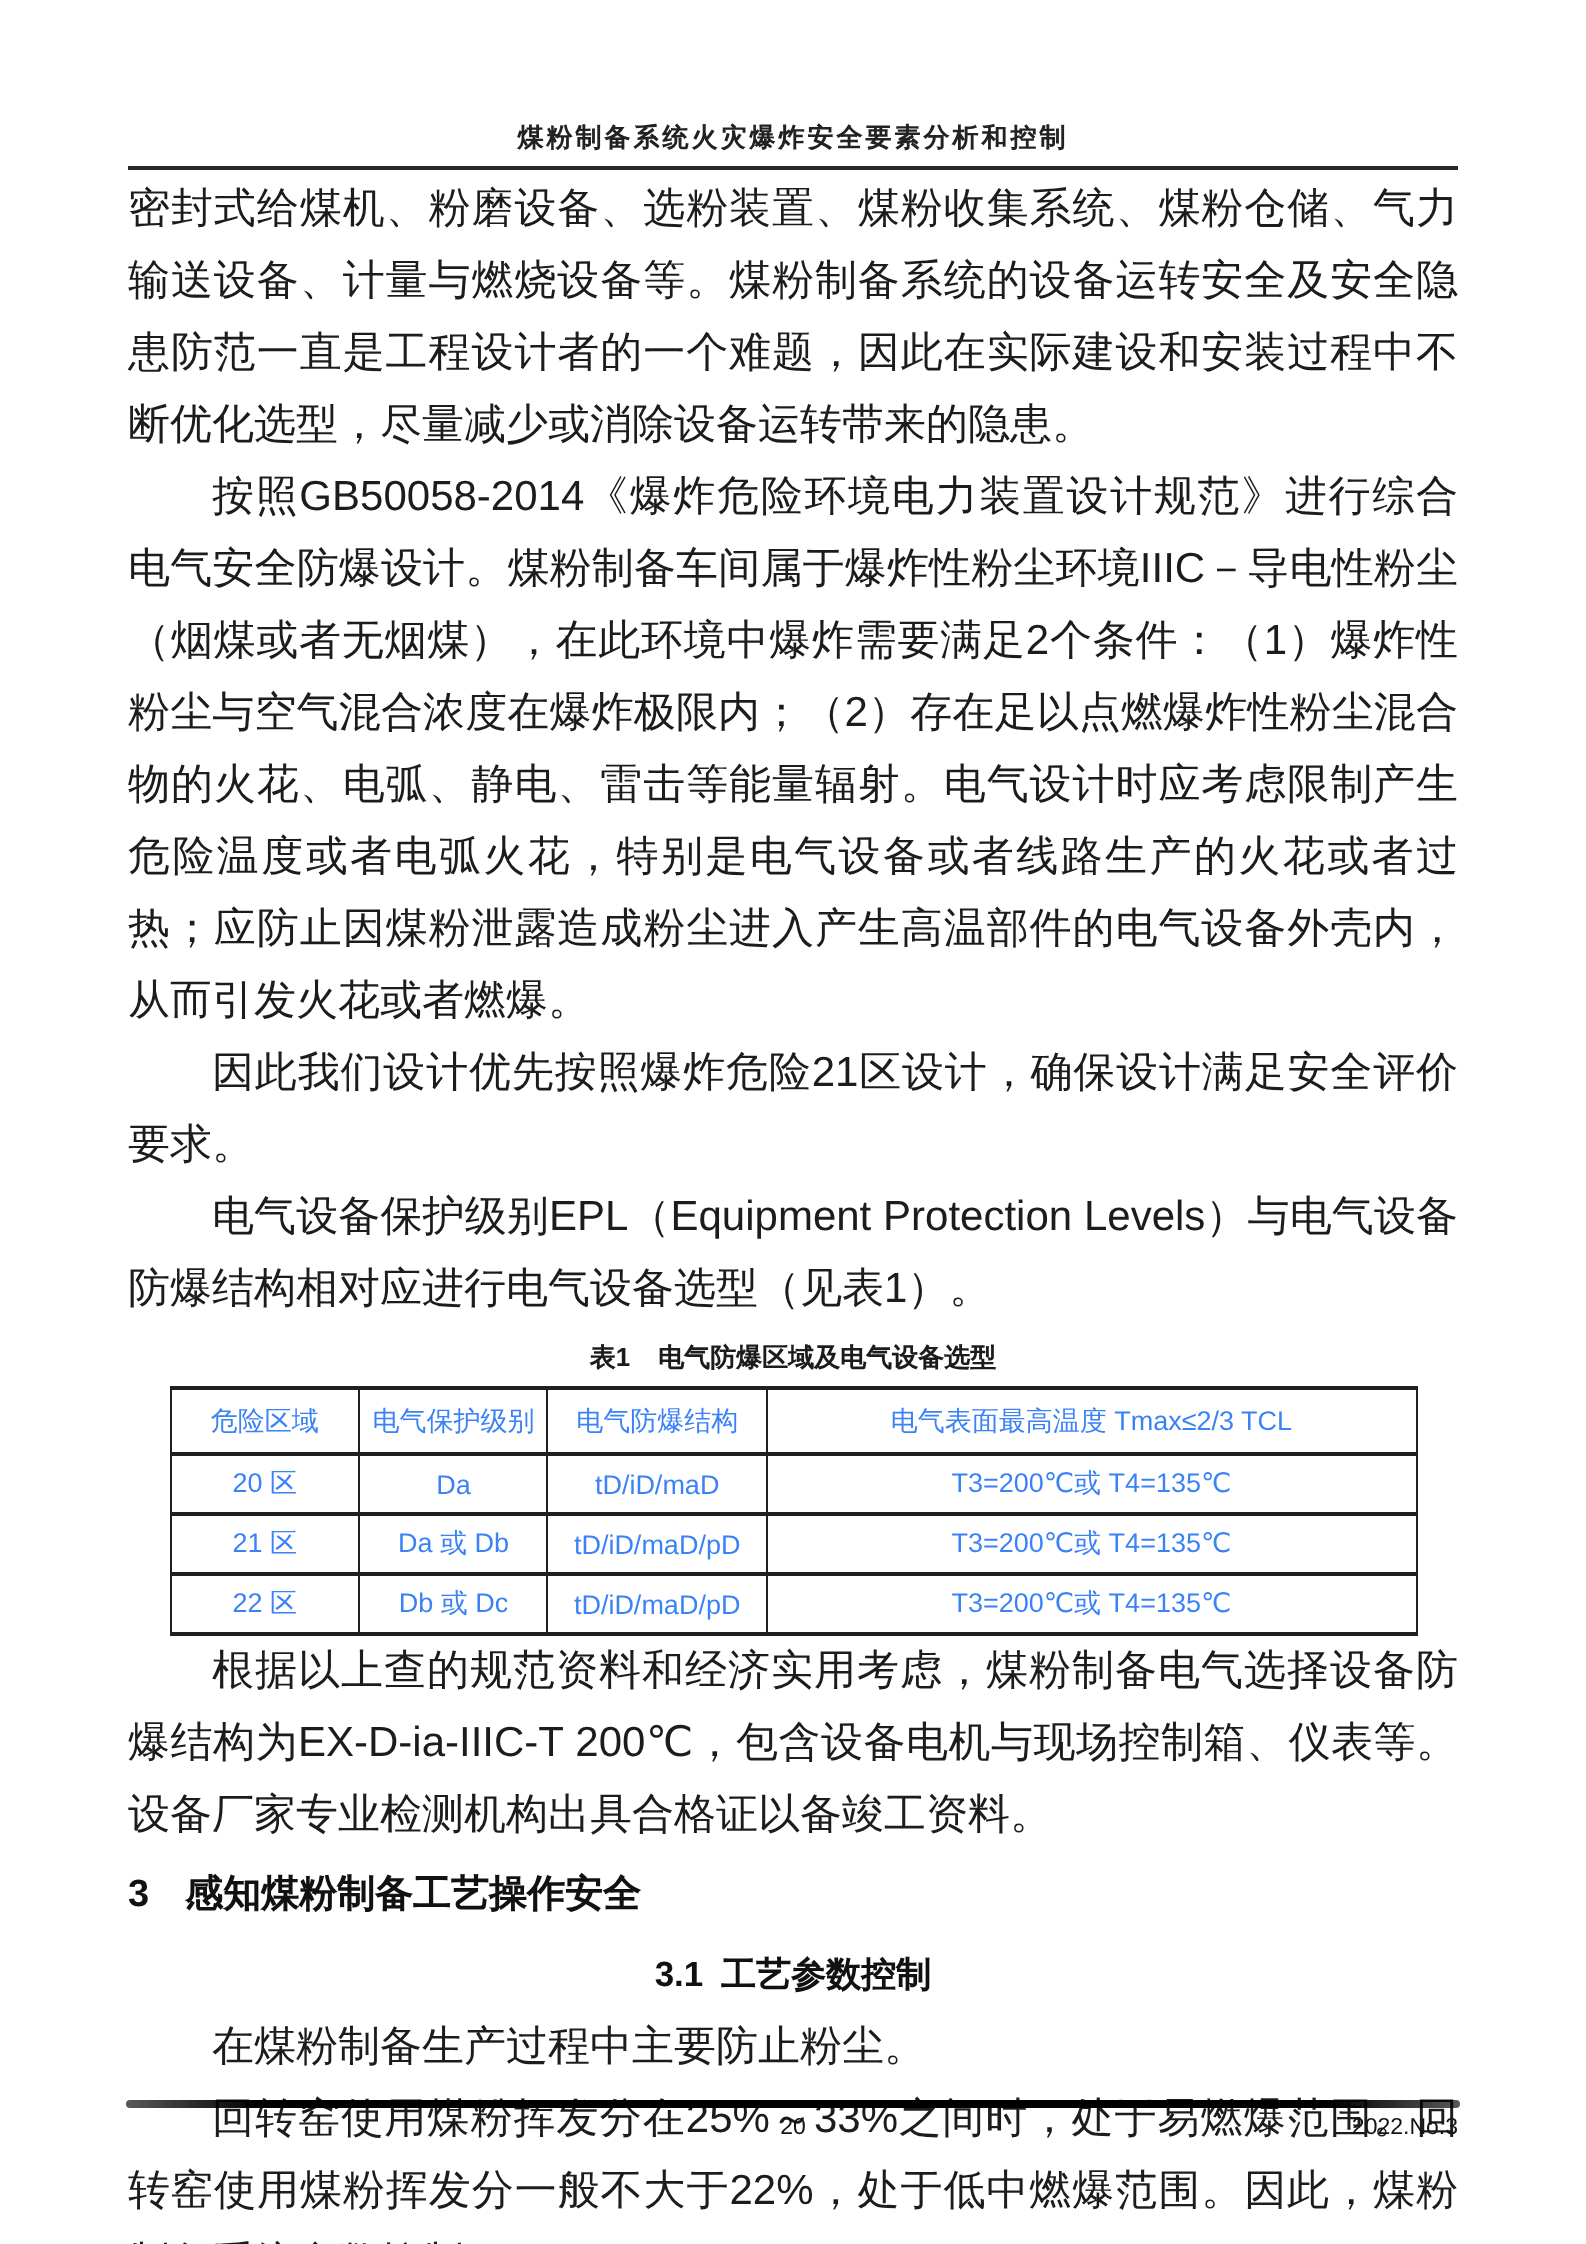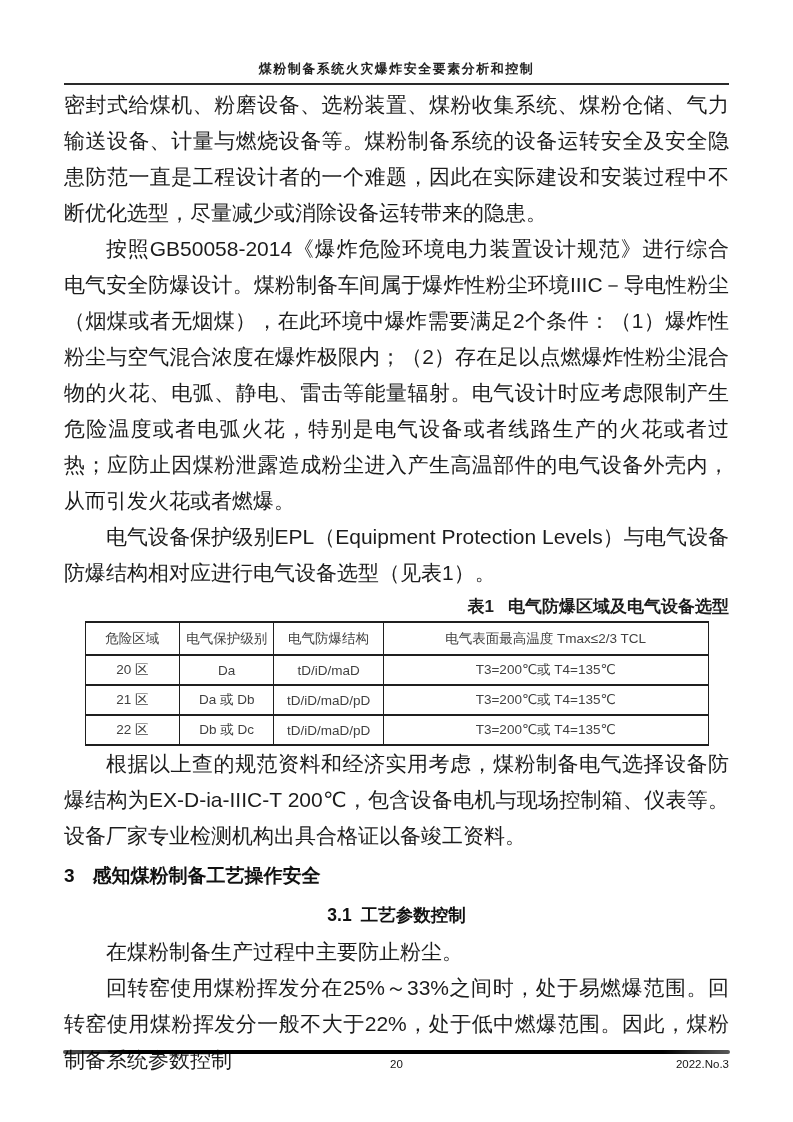--- a/index.html
+++ b/index.html
@@ -42,35 +42,35 @@
     margin: 0;
     font-size: 21px;
     line-height: 36px;
     text-align: justify;
     color: #1c1c1c;
   }
   p.indent { text-indent: 2em; }
   
   .table-caption {
     margin-top: 4px;
-    text-align: right;
-    font-size: 17px;
+    text-align: center;
+    font-size: 13px;
     font-weight: bold;
     line-height: 24px;
     color: #1c1c1c;
   }
   .cap-title { margin-left: 14px; }
   
   table.sel-table {
     border-collapse: collapse;
     margin: 2px auto 0 auto;
     width: 624px;
     table-layout: fixed;
     font-size: 13.5px;
-    color: #404040;
+    color: #3b82f6;
   }
   table.sel-table th, table.sel-table td {
     border: 1.6px solid #1f1f1f;
     border-top-width: 2px;
     border-bottom-width: 2px;
     text-align: center;
     vertical-align: middle;
     font-weight: normal;
     padding: 0;
     height: 28px;
@@ -136,20 +136,21 @@
 
     <div class="running-head">煤粉制备系统火灾爆炸安全要素分析和控制</div>
     <div class="head-rule"></div>
 
     <div class="body-text">
 
       <p>密封式给煤机、粉磨设备、选粉装置、煤粉收集系统、煤粉仓储、气力输送设备、计量与燃烧设备等。煤粉制备系统的设备运转安全及安全隐患防范一直是工程设计者的一个难题，因此在实际建设和安装过程中不断优化选型，尽量减少或消除设备运转带来的隐患。</p>
 
       <p class="indent">按照GB50058-2014《爆炸危险环境电力装置设计规范》进行综合电气安全防爆设计。煤粉制备车间属于爆炸性粉尘环境IIIC－导电性粉尘（烟煤或者无烟煤），在此环境中爆炸需要满足2个条件：（1）爆炸性粉尘与空气混合浓度在爆炸极限内；（2）存在足以点燃爆炸性粉尘混合物的火花、电弧、静电、雷击等能量辐射。电气设计时应考虑限制产生危险温度或者电弧火花，特别是电气设备或者线路生产的火花或者过热；应防止因煤粉泄露造成粉尘进入产生高温部件的电气设备外壳内，从而引发火花或者燃爆。</p>
 
+      <p class="indent">因此我们设计优先按照爆炸危险21区设计，确保设计满足安全评价要求。</p>
 
       <p class="indent">电气设备保护级别EPL（Equipment Protection Levels）与电气设备防爆结构相对应进行电气设备选型（见表1）。</p>
 
       <div class="table-caption">
         <span>表1</span><span class="cap-title">电气防爆区域及电气设备选型</span>
       </div>
 
       <table class="sel-table">
         <colgroup>
           <col class="c1">

